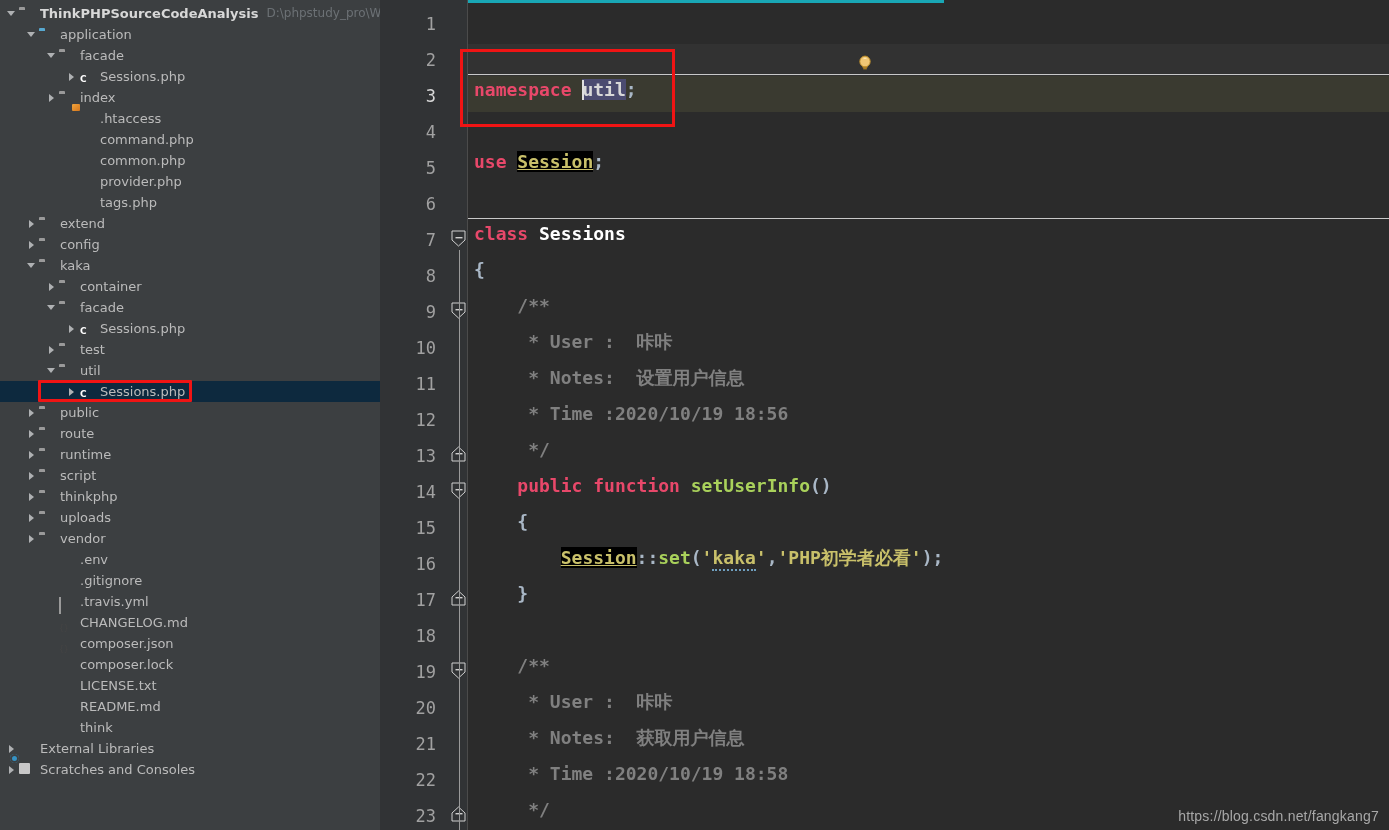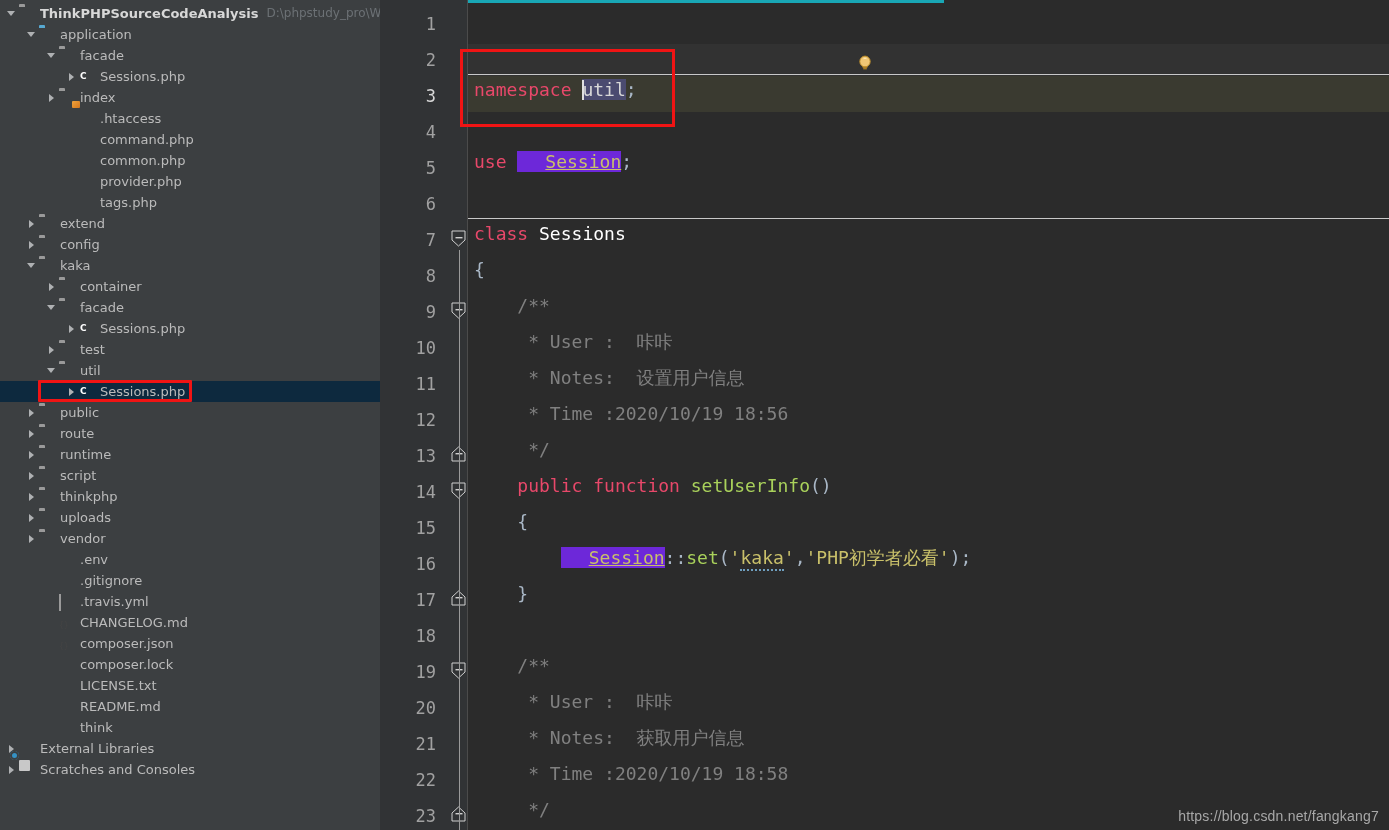--- a/index.html
+++ b/index.html
@@ -13,21 +13,21 @@
   .app{position:relative;width:1389px;height:830px;display:flex;}
 
   
   .sidebar{
     width:380px;height:830px;background:#3c3f41;
     position:relative;overflow:hidden;flex:none;
   }
   .tree{position:relative;padding-top:3px;}
   .row{
     height:21px;line-height:21px;white-space:nowrap;
-    display:flex;align-items:flex-start;color:#bbbbbb;
+    display:flex;align-items:center;color:#bbbbbb;
     font-size:13px;position:relative;
   }
   .row.selected{background:#0d293e;}
   .row .indent{flex:none;}
   .arrow{
     flex:none;width:13px;height:21px;position:relative;
   }
   .arrow.closed::before{
     content:"";position:absolute;left:3px;top:7px;
     border-left:5px solid #afb1b3;border-top:4px solid transparent;
@@ -139,21 +139,21 @@
     content:"";position:absolute;left:18px;top:0;width:546px;height:3px;
     background:#19a7b5;
   }
   .gutter{
     position:absolute;left:0;top:0;width:88px;height:830px;background:#313335;
   }
   .gutter-line{
     position:absolute;right:0;top:0;width:1px;height:830px;background:#4b4b4b;
   }
   .code-area{
-    position:absolute;left:88px;top:0;right:0;height:830px;
+    position:absolute;left:88px;top:0;right:0;height:830px;font-weight:bold;
   }
   .ln{
     position:absolute;left:0;width:56px;text-align:right;
     font-family:"DejaVu Sans Mono","Liberation Mono",monospace;
     font-size:17px;color:#a1a1a1;height:36px;line-height:36px;
   }
   .ln.cur{color:#d8d8d8;}
   .cline{
     position:absolute;left:0;width:100%;height:36px;
     font-family:"DejaVu Sans Mono","Liberation Mono",monospace;
@@ -168,21 +168,21 @@
   .sep{
     position:absolute;left:88px;right:0;height:1px;background:#c8c8c8;
   }
   .kw2{color:#e8486a;}
   .cls{color:#ffffff;}
   .fn{color:#a9d15b;}
   .cmt{color:#808080;}
   .str{color:#c9c06a;}
   .punct{color:#a9b7c6;}
   .sess{
-    color:#c9c06a;background:#6d28d9;text-decoration:underline;padding-left:28px;
+    color:#c9c06a;background:#000000;text-decoration:underline;
   }
   .sel{background:#4b4b70;color:#d8d8d8;}
   .squig{
     border-bottom:2px dotted #6f9fbf;padding-bottom:1px;
   }
   .cursor{
     display:inline-block;width:0;border-left:2px solid #e0e0e0;height:20px;
     vertical-align:-4px;margin-right:-2px;
   }
 

